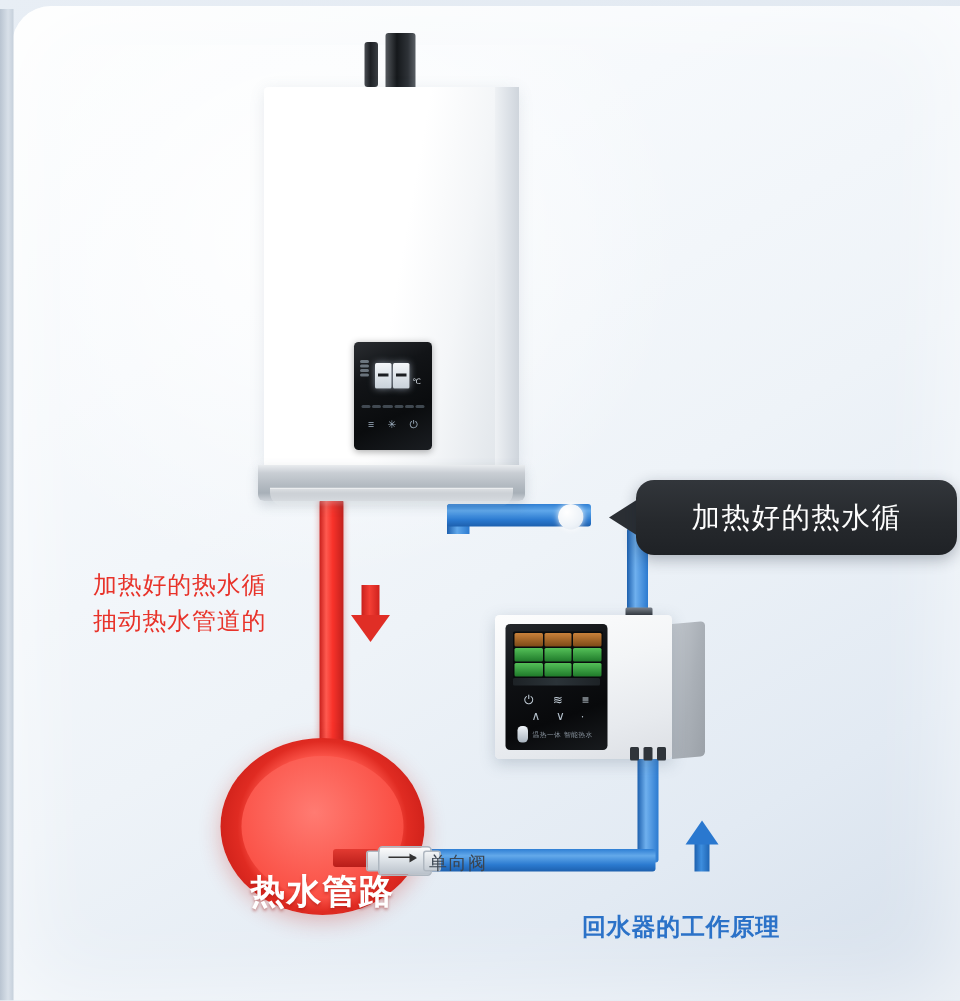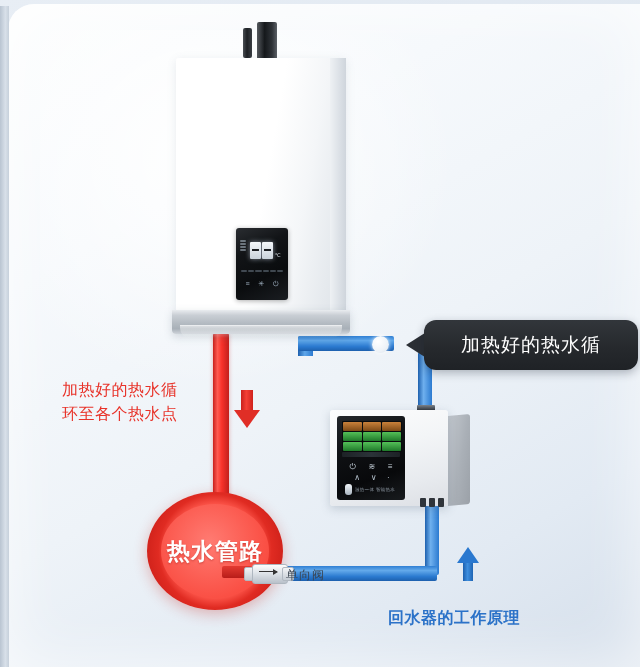--- a/index.html
+++ b/index.html
@@ -139,21 +139,21 @@
   }
   .conn-bot-l{position:absolute;left:420px;top:498px;width:6px;height:9px;background:#2f343a;border-radius:1px;}
   .conn-bot-m{position:absolute;left:429px;top:498px;width:6px;height:9px;background:#2f343a;border-radius:1px;}
   .conn-bot-r{position:absolute;left:438px;top:498px;width:6px;height:9px;background:#2f343a;border-radius:1px;}
   
   .hot-circle{
     position:absolute;left:147px;top:492px;width:136px;height:118px;
     border-radius:50%;
     background:radial-gradient(circle at 50% 50%, #ff6b62 0%, #fb5348 52%, #e02b22 63%, #cf211a 78%, #e6362d 100%);
     box-shadow:0 4px 14px rgba(200,40,30,.3);
-    display:flex;align-items:center;justify-content:center;
+    display:flex;align-items:flex-end;justify-content:center;
   }
   .hot-circle-inner{
     position:absolute;left:14px;top:12px;right:14px;bottom:12px;border-radius:50%;
     background:radial-gradient(circle at 45% 40%, #ff7b72, #fa4f44 70%, #f2463b);
   }
   .hot-label{
     position:relative;z-index:2;color:#ffffff;font-size:23px;font-weight:bold;
     letter-spacing:1px;text-shadow:0 1px 2px rgba(150,20,15,.45);
     font-family:"DejaVu Sans","Liberation Sans",sans-serif;
   }
@@ -359,21 +359,21 @@
       <div class="head"></div>
   </div>
 
   <div class="tooltip-tail"></div>
   <div class="tooltip">
     <span class="tooltip-text">加热好的热水循</span>
   </div>
 
   <div class="cap cap-red">
     <div>加热好的热水循</div>
-    <div>环至各个热水点</div>
+    <div>抽动热水管道的</div>
   </div>
 
   <div class="cap cap-valve">单向阀</div>
 
   <div class="cap cap-blue">
     <div class="l2">回水器的工作原理</div>
   </div>
 
 </div>
 

